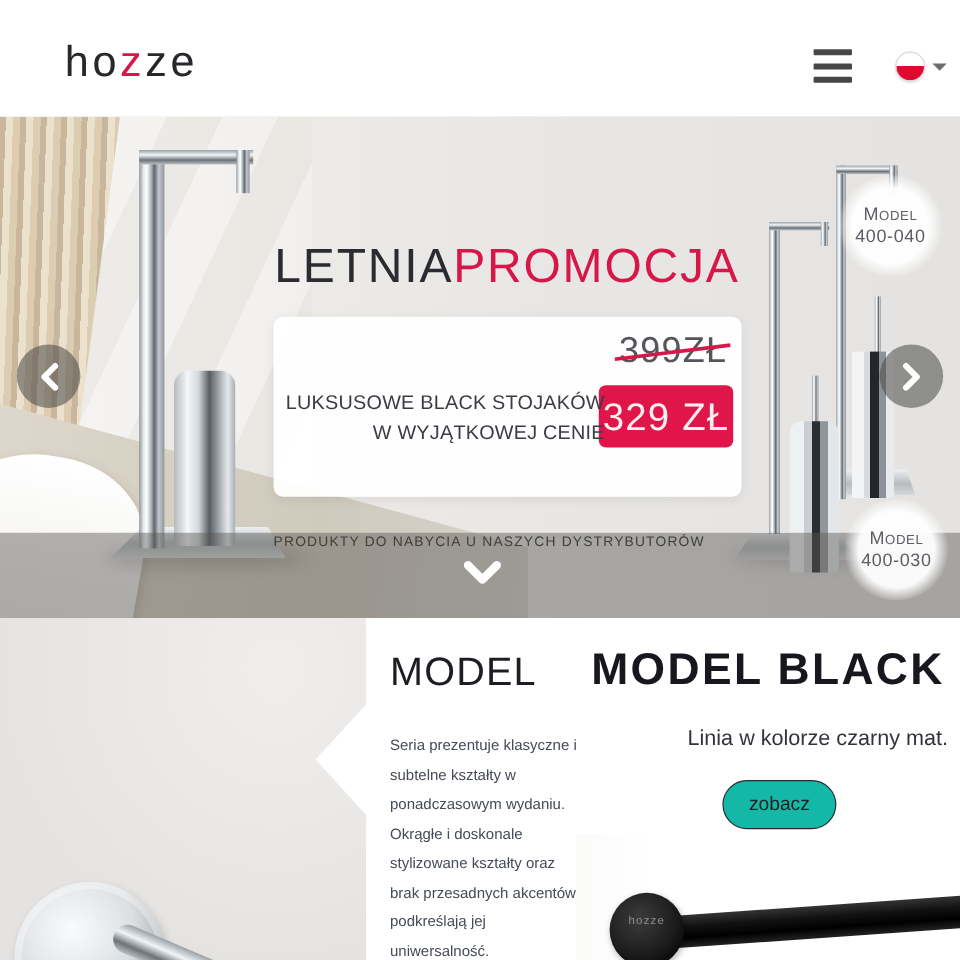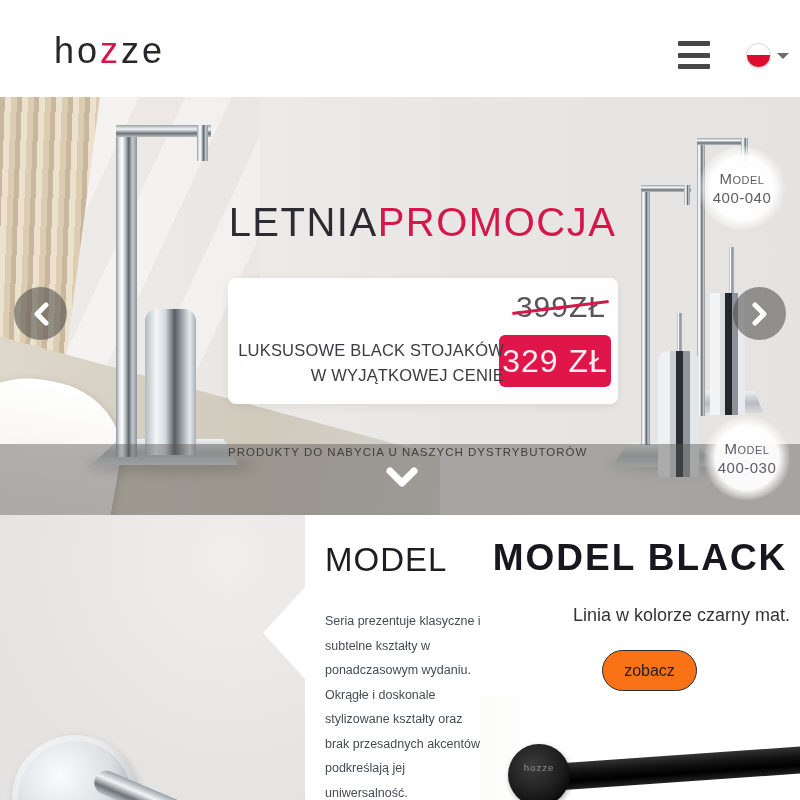--- a/index.html
+++ b/index.html
@@ -46,21 +46,21 @@
   .arm-r2  { position:absolute; left:641px; top:88px; width:50px; height:7px; }
   .hook-r2 { position:absolute; left:684px; top:88px; width:6px; height:20px; }
   .handle-r2 { position:absolute; left:677px; top:216px; width:5px; height:40px; }
   .cyl-r2 { position:absolute; left:658px; top:254px; width:41px; height:126px; border-radius:10px 10px 3px 3px; background:linear-gradient(90deg,#eef1f2 0 30%,#caced2 30% 45%,#2a2d31 45% 62%,#90969c 62% 78%,#e4e7e9 78%); }
   .base-r2 { position:absolute; left:612px; top:346px; width:102px; height:24px; clip-path:polygon(15% 0,85% 0,100% 100%,0 100%); }
   .shadow-r { left:610px; top:360px; width:160px; height:14px; }
 
   .hero-title { position:absolute; left:225px; top:103px; width:395px; text-align:center; font-size:40px; letter-spacing:1.5px; color:#2b2b31; white-space:nowrap; font-weight:400; }
   .hero-title .accent { color:#d5174a; }
 
-  .promo-box { position:absolute; left:228px; top:181px; width:390px; height:126px; background:rgba(255,255,255,0.95); border-radius:8px; box-shadow:0 2px 10px rgba(0,0,0,0.07); }
+  .promo-box { position:absolute; left:228px; top:167px; width:390px; height:150px; background:rgba(255,255,255,0.95); border-radius:8px; box-shadow:0 2px 10px rgba(0,0,0,0.07); }
   .old-price { position:absolute; top:12px; right:12px; font-size:30px; color:#55555b; letter-spacing:1px; }
   .old-price::after { content:""; position:absolute; left:-4%; right:-4%; top:48%; height:3px; background:#d5174a; transform:rotate(-7deg); }
   .new-price { position:absolute; top:57px; right:7px; width:112px; height:52px; background:#e0164a; border-radius:6px; color:#fdeef2; font-size:32px; letter-spacing:1px; display:flex; align-items:center; justify-content:center; }
   .promo-text { position:absolute; top:60px; left:8px; width:268px; text-align:right; font-size:16.5px; line-height:25px; color:#3b3b43; letter-spacing:0.2px; }
 
   .hero-band { position:absolute; left:0; bottom:0; width:100%; height:71px; background:rgba(88,87,84,0.45); }
   .hero-footnote { position:absolute; left:228px; top:349px; font-size:11.5px; color:#3f3f3b; letter-spacing:1px; }
   .scroll-down { position:absolute; left:386px; top:370px; width:32px; height:24px; cursor:pointer; }
 
   .nav-arrow { position:absolute; top:190px; width:53px; height:53px; border-radius:50%; background:rgba(72,72,70,0.55); display:flex; align-items:center; justify-content:center; cursor:pointer; }
@@ -77,21 +77,21 @@
   .plate { position:absolute; left:12px; top:220px; width:126px; height:126px; border-radius:50%; background:radial-gradient(circle at 38% 32%, #fafbfc, #dcdfe2 45%, #a2a7ab 72%, #caced2 86%, #eef0f2); box-shadow:inset 0 0 0 6px rgba(255,255,255,0.35), 2px 4px 8px rgba(0,0,0,0.18); }
   .rod { position:absolute; left:100px; top:252px; width:170px; height:24px; border-radius:12px; transform:rotate(23deg); transform-origin:left top; }
 
   .lower-mid { width:175px; background:#fff; padding:20px 0 0 20px; }
   .linia-title { font-size:33px; line-height:49px; letter-spacing:1px; color:#1d1d23; font-weight:400; }
   .linia-desc { margin-top:25px; width:162px; font-size:12.5px; line-height:24.5px; color:#454b55; }
 
   .lower-right { position:relative; flex:1; background:#fff; }
   .mb-title { text-align:center; margin-top:22px; font-size:37px; letter-spacing:2px; color:#17171d; font-weight:700; }
   .mb-sub { position:absolute; top:90px; right:10px; font-size:18px; color:#33333b; }
-  .mb-btn { position:absolute; top:135px; left:122px; width:95px; height:41px; background:#f97316; border:1.5px solid #2b2b31; border-radius:21px; font-size:16px; color:#1f1f25; display:flex; align-items:center; justify-content:center; cursor:pointer; font-family:"Liberation Sans", sans-serif; }
+  .mb-btn { position:absolute; top:135px; left:122px; width:95px; height:41px; background:#14b8a6; border:1.5px solid #2b2b31; border-radius:21px; font-size:16px; color:#1f1f25; display:flex; align-items:center; justify-content:center; cursor:pointer; font-family:"Liberation Sans", sans-serif; }
   .mb-photo { position:absolute; left:0; right:0; bottom:0; height:105px; overflow:hidden; background:linear-gradient(90deg,#fbfbfa,#ffffff 20%); }
   .bar { position:absolute; left:56px; top:70px; width:278px; height:27px; background:linear-gradient(180deg,#343434 0%,#121212 35%,#000 70%,#222); transform:rotate(-4deg); transform-origin:left center; border-radius:13px 0 0 13px; }
   .disc { position:absolute; left:28px; top:49px; width:62px; height:62px; border-radius:50%; background:radial-gradient(circle at 40% 35%, #3c3c3c, #1c1c1c 55%, #000 90%); box-shadow:1px 2px 5px rgba(0,0,0,0.3); }
   .disc-brand { position:absolute; left:0; right:0; top:18px; text-align:center; font-size:9.5px; letter-spacing:1px; color:#8f8f8d; }
 </style>
 </head>
 <body>
 
 <div class="page">
 

